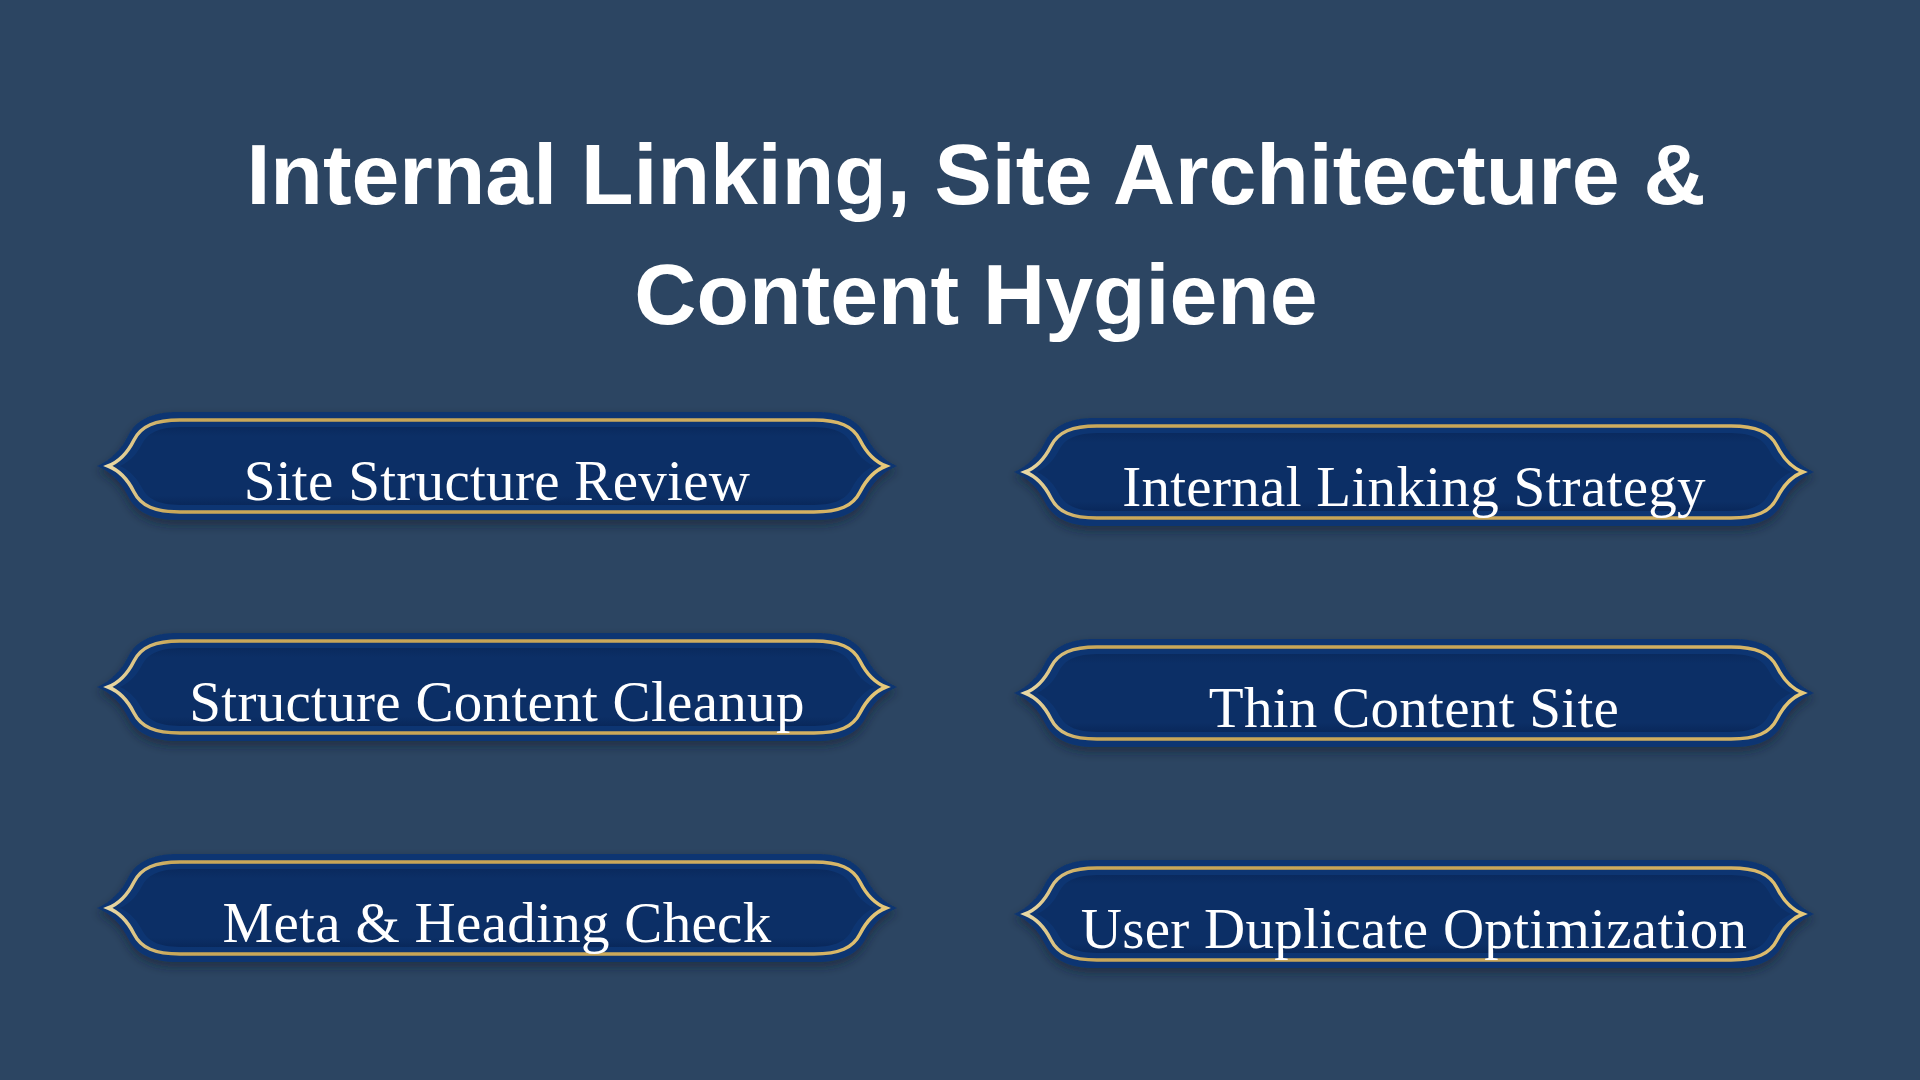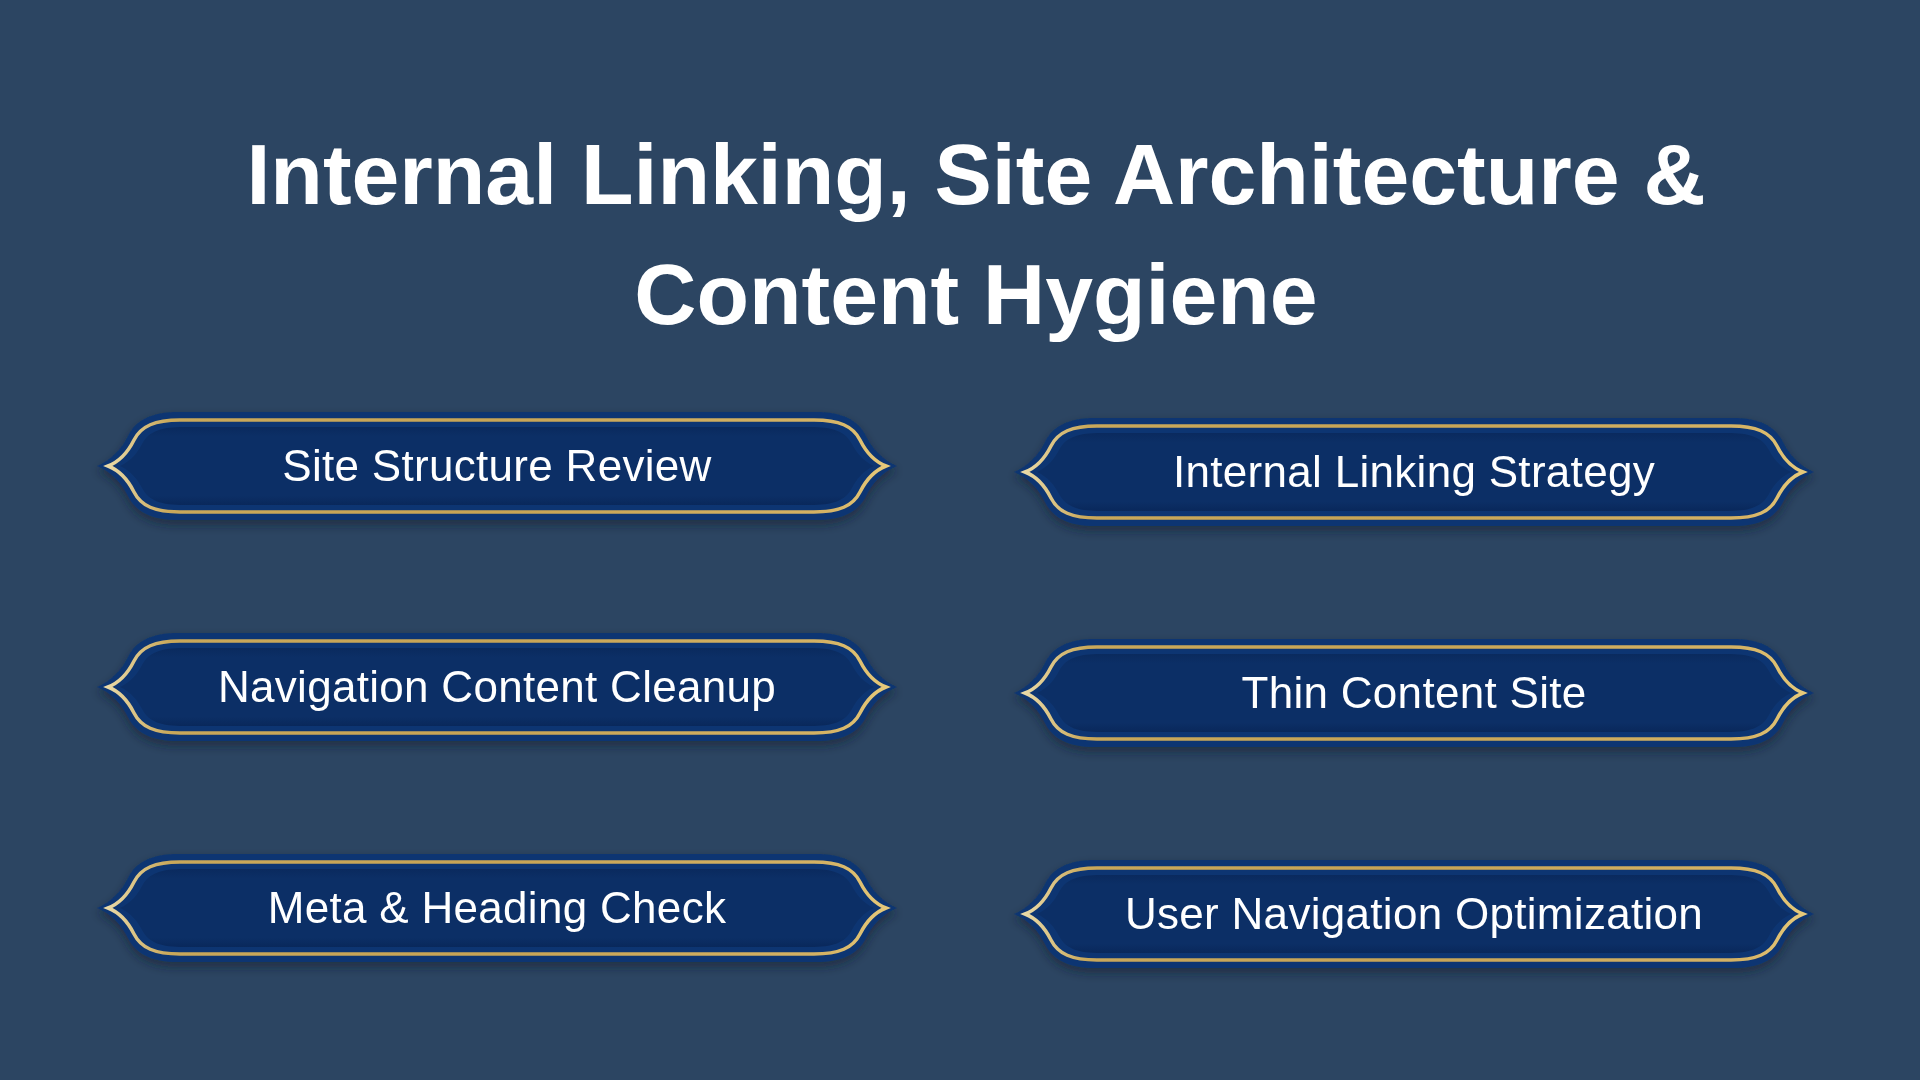--- a/index.html
+++ b/index.html
@@ -40,29 +40,29 @@
     position: absolute;
     left: 0;
     top: 0;
     width: 806px;
     height: 112px;
     overflow: visible;
   }
   .badge-label {
     position: absolute;
     left: 0;
-    top: 0;
+    top: 14px;
     width: 806px;
     height: 112px;
     display: flex;
     align-items: center;
     justify-content: center;
     color: #ffffff;
-    font-family: Liberation Sans, sans-serif;
-    font-size: 44px;
+    font-family: Liberation Serif, serif;
+    font-size: 57px;
     font-weight: normal;
     letter-spacing: 0.3px;
     white-space: nowrap;
   }
 </style>
 </head>
 <body>
 
 <svg width="0" height="0" style="position:absolute" aria-hidden="true">
   <defs>
@@ -133,21 +133,21 @@
   </svg>
   <div class="badge-label">Site Structure Review</div>
 </div>
 
 <div class="badge" style="left:94px; top:631px;">
   <svg viewBox="0 0 806 112">
     <use href="#badge-outer" fill="#0b3672" filter="url(#badge-shadow)"></use>
     <use href="#badge-gold" fill="none" stroke="url(#gold-grad)" stroke-width="3.5"></use>
     <use href="#badge-inner" fill="url(#inner-grad)"></use>
   </svg>
-  <div class="badge-label">Navigation Content Cleanup</div>
+  <div class="badge-label">Structure Content Cleanup</div>
 </div>
 
 <div class="badge" style="left:94px; top:852px;">
   <svg viewBox="0 0 806 112">
     <use href="#badge-outer" fill="#0b3672" filter="url(#badge-shadow)"></use>
     <use href="#badge-gold" fill="none" stroke="url(#gold-grad)" stroke-width="3.5"></use>
     <use href="#badge-inner" fill="url(#inner-grad)"></use>
   </svg>
   <div class="badge-label">Meta &amp; Heading Check</div>
 </div>
@@ -169,14 +169,14 @@
   </svg>
   <div class="badge-label">Thin Content Site</div>
 </div>
 
 <div class="badge" style="left:1011px; top:858px;">
   <svg viewBox="0 0 806 112">
     <use href="#badge-outer" fill="#0b3672" filter="url(#badge-shadow)"></use>
     <use href="#badge-gold" fill="none" stroke="url(#gold-grad)" stroke-width="3.5"></use>
     <use href="#badge-inner" fill="url(#inner-grad)"></use>
   </svg>
-  <div class="badge-label">User Navigation Optimization</div>
+  <div class="badge-label">User Duplicate Optimization</div>
 </div>
 
 </body></html>

